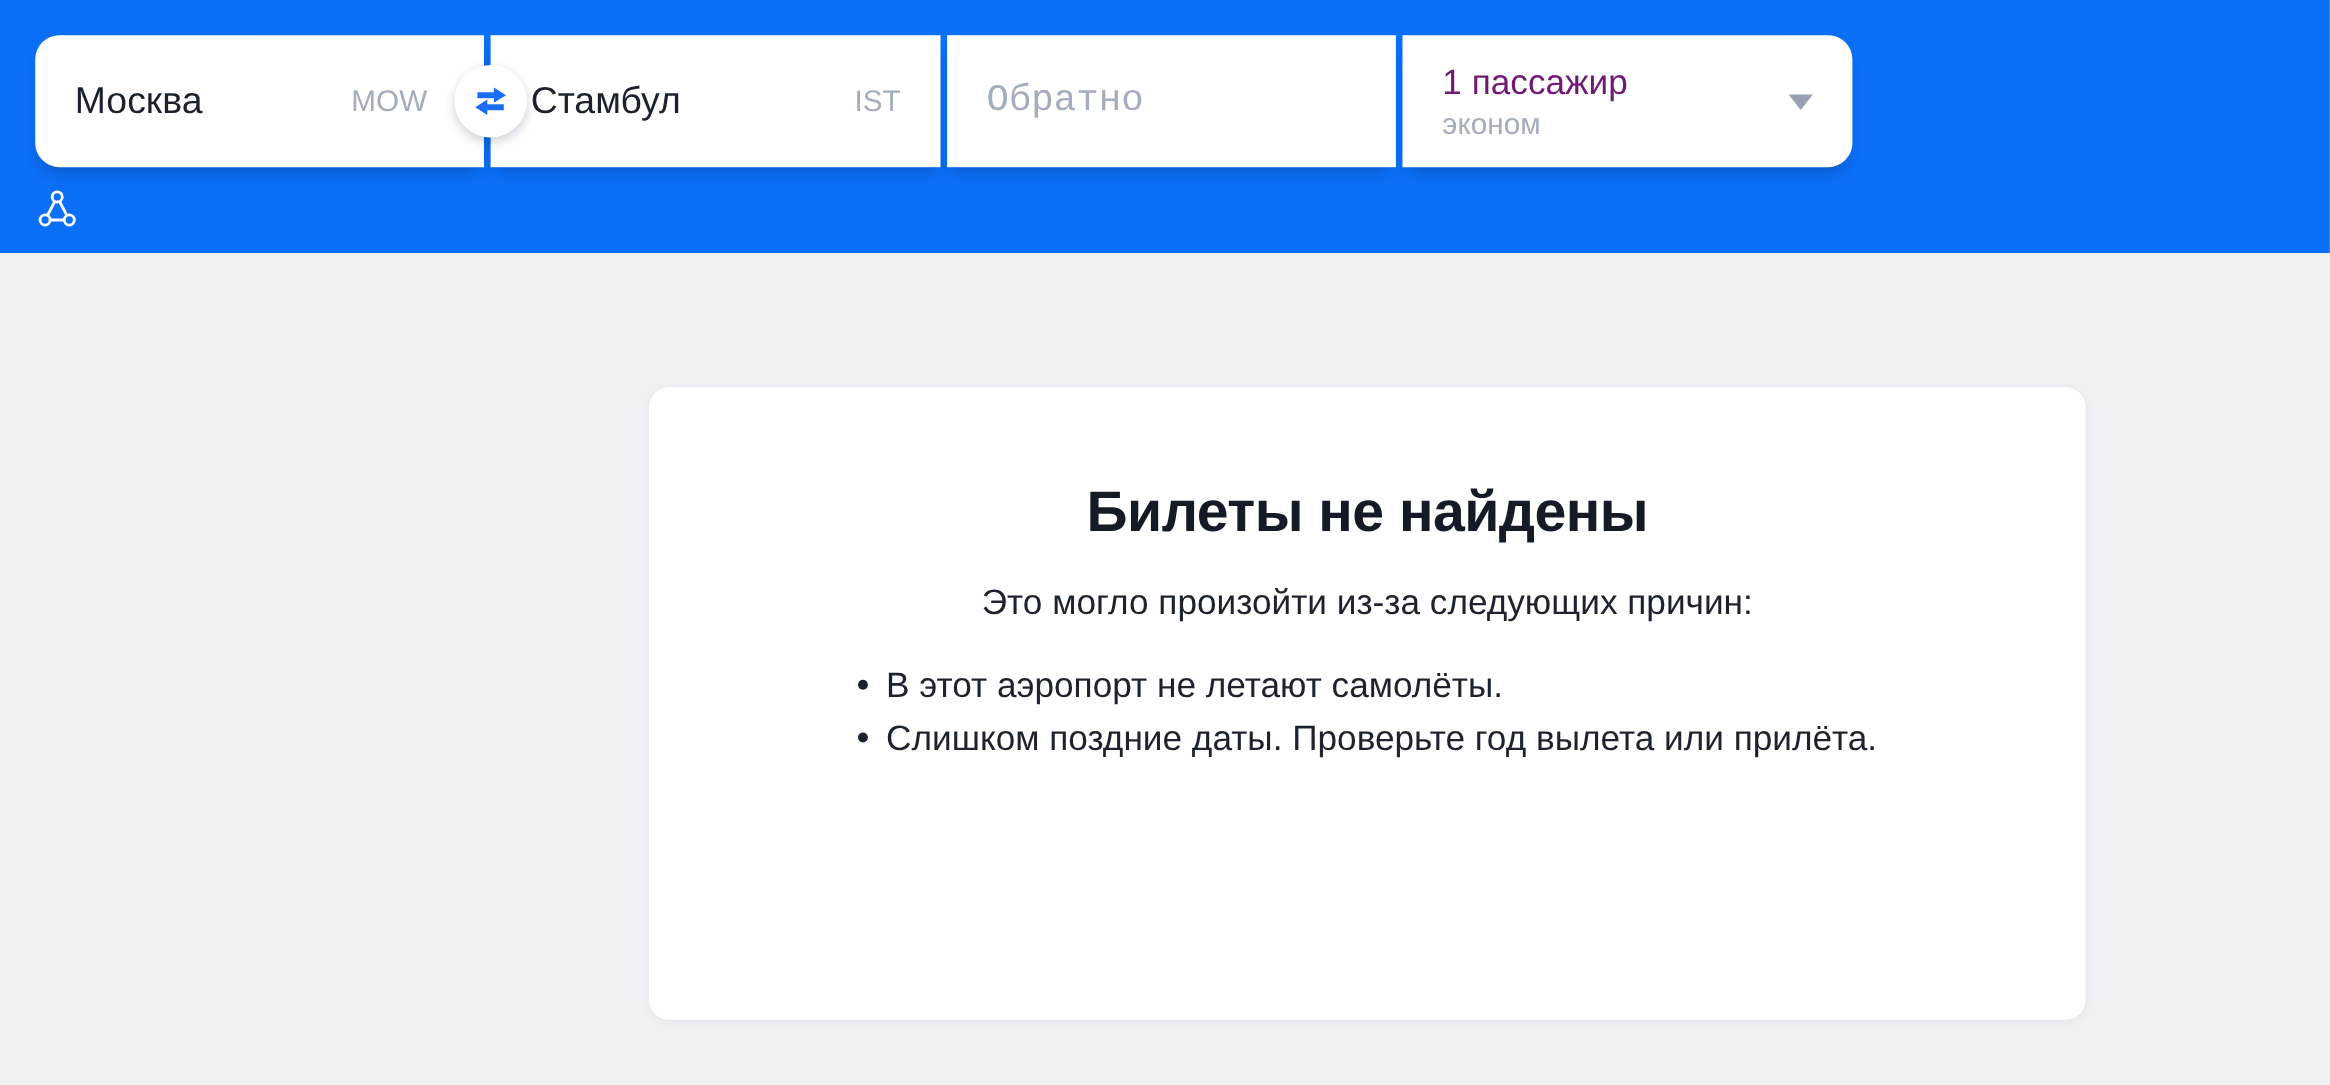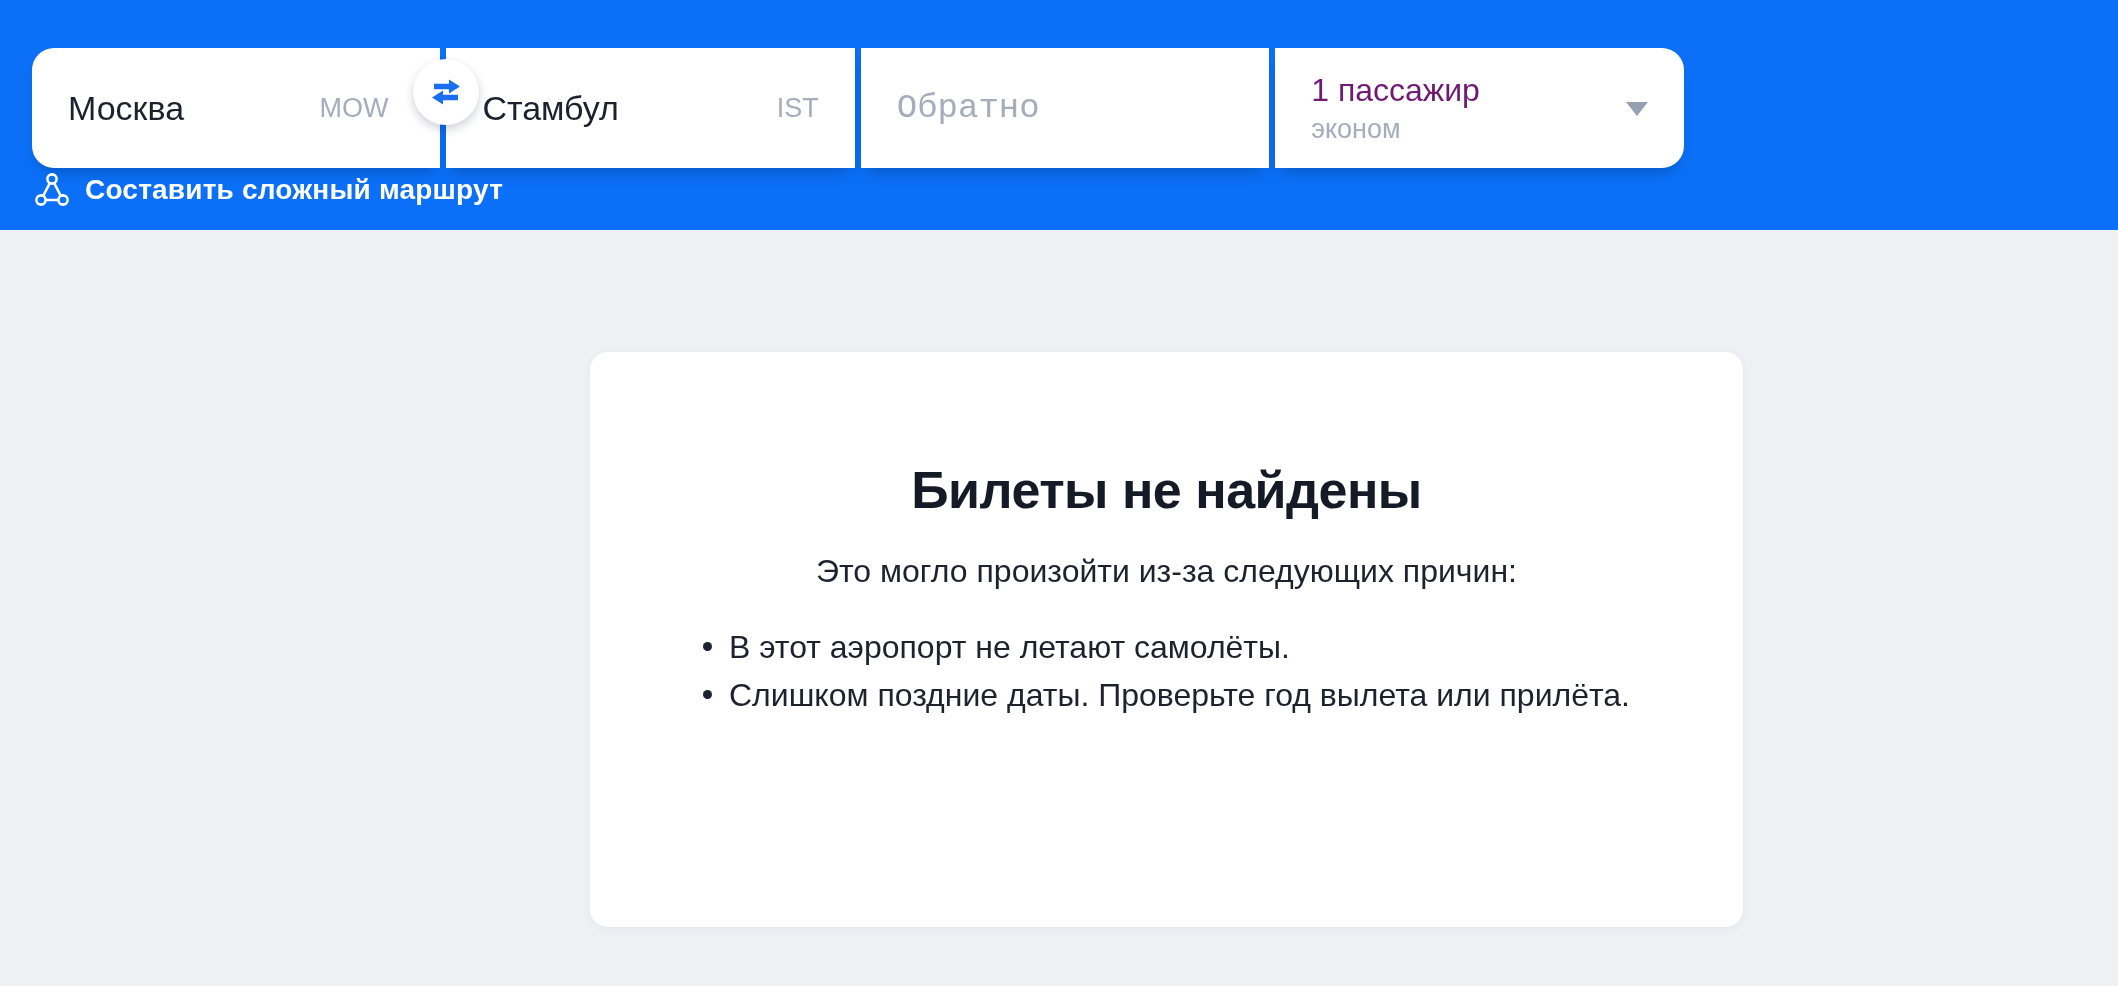--- a/index.html
+++ b/index.html
@@ -8,21 +8,21 @@
     background:#eff0f4;
     font-family:"Liberation Sans","DejaVu Sans",sans-serif;
     -webkit-font-smoothing:antialiased;
   }
   
   .search-header{
     position:absolute;left:0;top:0;width:2118px;height:230px;
     background:#0b70f7;
   }
   .fields-row{
-    position:absolute;left:32px;top:48px;width:2066px;height:120px;
+    position:absolute;left:32px;top:32px;width:2066px;height:120px;
     display:grid;grid-template-columns:repeat(5,1fr);gap:6px;
   }
   .field{
     background:#ffffff;position:relative;
     display:flex;align-items:center;
     padding:0 36px;
     box-shadow:0 10px 14px -6px rgba(0,25,70,.28);
     cursor:text;
   }
   .field.first{border-radius:22px 0 0 22px;}
@@ -66,24 +66,24 @@
     display:flex;align-items:center;gap:15px;
     background:transparent;border:none;padding:0;cursor:pointer;
   }
   .complex-route-label{
     color:#ffffff;font-size:28px;font-weight:600;letter-spacing:.2px;
     font-family:"Liberation Sans","DejaVu Sans",sans-serif;
   }
 
   
   .result-card{
-    position:absolute;left:590px;top:352px;width:1153px;height:575px;
+    position:absolute;left:590px;top:352px;width:1306px;height:575px;
     background:#ffffff;border-radius:18px;
     box-shadow:0 2px 8px rgba(40,50,70,.05);
-    box-sizing:border-box;padding:108px 40px 0;
+    box-sizing:border-box;padding:84px 40px 0;
   }
   .result-title{
     margin:0 0 30px;text-align:center;
     font-size:52px;line-height:60px;font-weight:700;color:#151b26;
     letter-spacing:-0.5px;
   }
   .result-subtitle{
     margin:0 0 31px;text-align:center;
     font-size:32px;line-height:42px;color:#1c232e;
   }
@@ -144,21 +144,20 @@
 
   <button class="complex-route">
     <span style="display:flex">
       <svg width="36" height="38" viewBox="0 0 36 38">
         <path d="M18 8 L7 29 M18 8 L29 29 M7 29 H29" stroke="#ffffff" stroke-width="2.6" fill="none"></path>
         <circle cx="18" cy="8" r="4.6" fill="#0b70f7" stroke="#ffffff" stroke-width="2.6"></circle>
         <circle cx="7" cy="29" r="4.6" fill="#0b70f7" stroke="#ffffff" stroke-width="2.6"></circle>
         <circle cx="29" cy="29" r="4.6" fill="#0b70f7" stroke="#ffffff" stroke-width="2.6"></circle>
       </svg>
     </span>
-    <span class="complex-route-label">Составить сложный маршрут</span>
   </button>
 </header>
 
 <main>
   <section class="result-card">
     <h1 class="result-title">Билеты не найдены</h1>
     <p class="result-subtitle">Это могло произойти из-за следующих причин:</p>
     <ul class="reason-list">
       <li class="reason-item">В этот аэропорт не летают самолёты.</li>
       <li class="reason-item">Слишком поздние даты. Проверьте год вылета или прилёта.</li>

